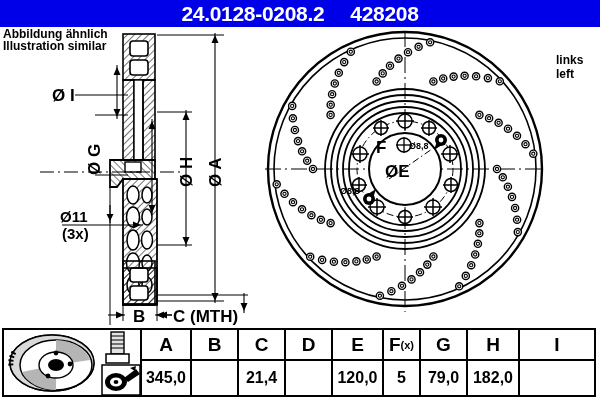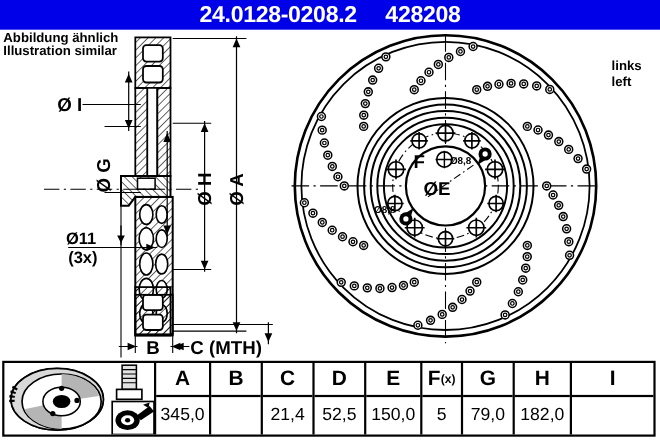--- a/index.html
+++ b/index.html
@@ -46,21 +46,21 @@
     display:flex;flex-direction:column;
   }
   .col:last-child{border-right:none;}
   .col .hd{
     flex:0 0 31px;border-bottom:2px solid #000;box-sizing:border-box;
     display:flex;align-items:center;justify-content:center;
     font-size:19px;font-weight:bold;
   }
   .col .vl{
     flex:1 1 auto;display:flex;align-items:center;justify-content:center;
-    font-size:16px;font-weight:normal;
+    font-size:16px;font-weight:bold;
   }
   .col .hd .sub{font-size:11px;font-weight:bold;}
   
   .c-A{flex:0 0 50px;} .c-B{flex:0 0 47px;} .c-C{flex:0 0 47px;}
   .c-D{flex:0 0 47px;} .c-E{flex:0 0 51px;} .c-F{flex:0 0 37px;}
   .c-G{flex:0 0 47px;} .c-H{flex:0 0 52px;} .c-I{flex:1 1 auto;}
 
   
   text{font-family:"Liberation Sans",sans-serif;fill:#000;}
   .dimlbl{font-size:15px;font-weight:bold;}
@@ -509,25 +509,24 @@
       </div>
       <div class="col c-B">
         <div class="hd">B</div>
       </div>
       <div class="col c-C">
         <div class="hd">C</div>
         <div class="vl">21,4</div>
       </div>
       <div class="col c-D">
         <div class="hd">D</div>
-        <div class="vl">52,5</div>
       </div>
       <div class="col c-E">
         <div class="hd">E</div>
-        <div class="vl">150,0</div>
+        <div class="vl">120,0</div>
       </div>
       <div class="col c-F">
         <div class="hd">
             <span>F</span>
             <span class="sub">(x)</span>
           </div>
         <div class="vl">5</div>
       </div>
       <div class="col c-G">
         <div class="hd">G</div>

